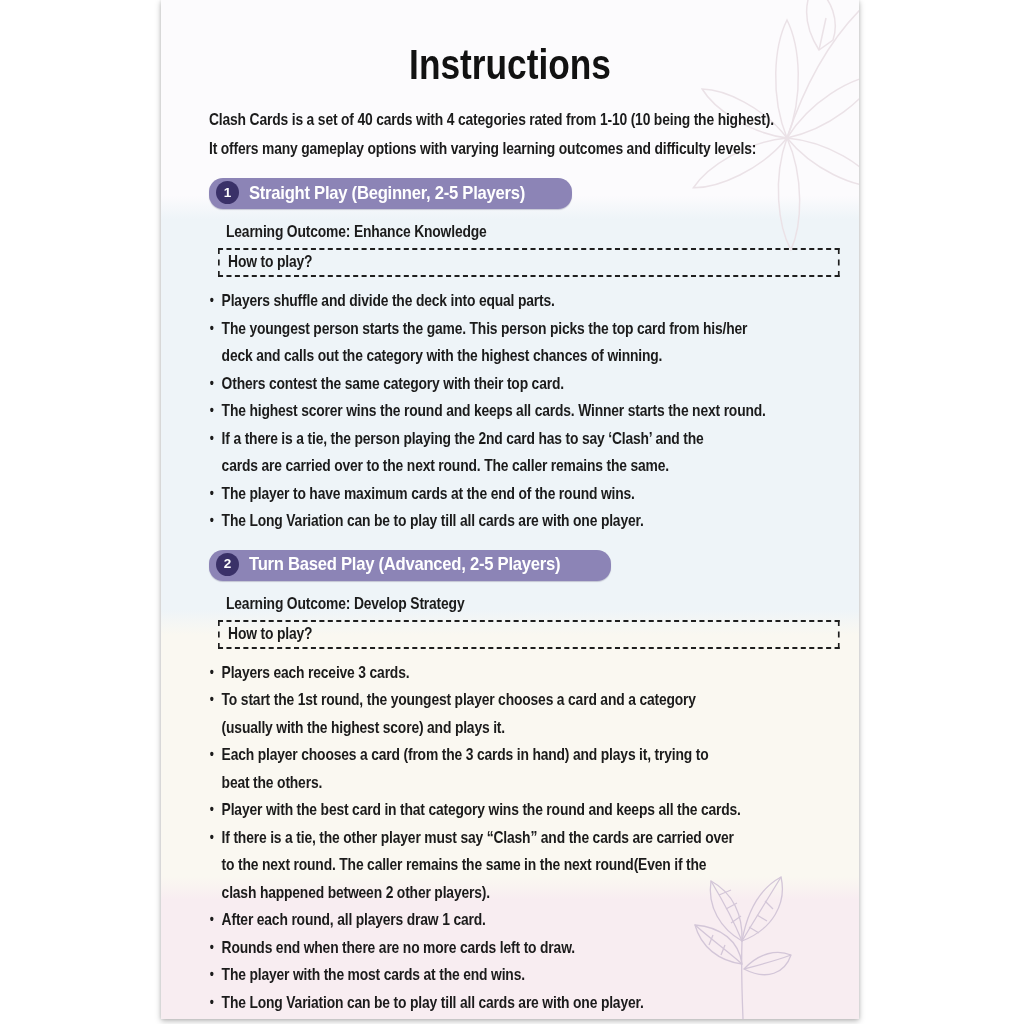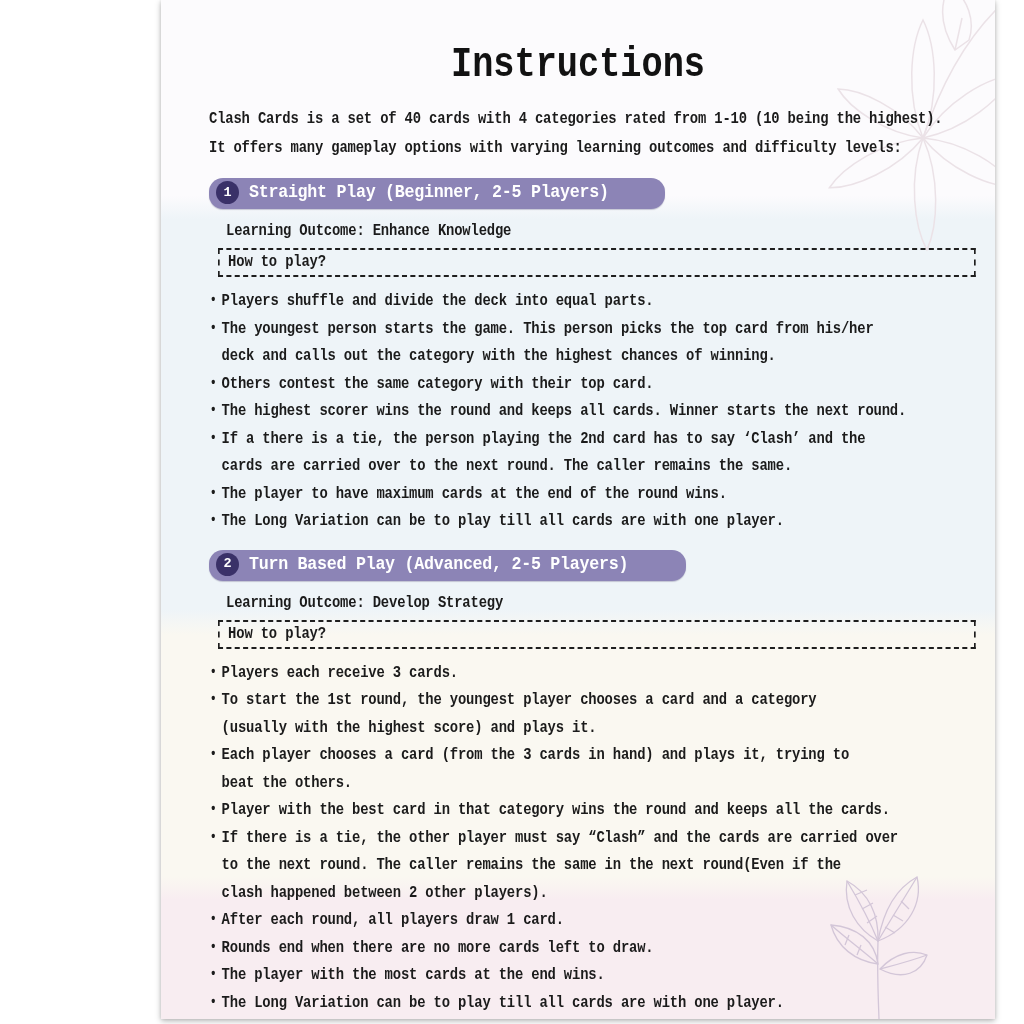--- a/index.html
+++ b/index.html
@@ -10,36 +10,35 @@
     background: #ffffff;
     font-family: "Liberation Sans", sans-serif;
     font-weight: bold;
     color: var(--body-text, #1b1b1b);
     overflow: hidden;
   }
   .page {
     position: absolute;
     left: 161px;
     top: 0;
-    width: 834px;
+    width: 698px;
     height: 1019px;
     box-sizing: border-box;
     padding: 40px 48px 0 48px;
     background: linear-gradient(180deg,
       var(--band-top, #fcfbfd) 0%,
       var(--band-top, #fcfbfd) 19.2%,
       var(--band-blue, #eef4f8) 21.5%,
       var(--band-blue, #eef4f8) 59.8%,
       var(--band-cream, #faf8f1) 62.3%,
       var(--band-cream, #faf8f1) 86%,
       var(--band-pink, #f8edf1) 88.3%,
       var(--band-pink, #f8edf1) 100%);
     box-shadow: 0 2px 6px rgba(0,0,0,0.28), 0 0 3px rgba(0,0,0,0.10);
     overflow: hidden;
-    font-family: Liberation Mono, monospace;
   }
   .deco {
     position: absolute;
     pointer-events: none;
   }
   .deco.flower { top: -12px; right: -18px; width: 190px; height: 265px; }
   .deco.leaves { bottom: 0; right: 50px; width: 128px; height: 150px; }
 
   h1.title {
     margin: 0 0 16px 0;

